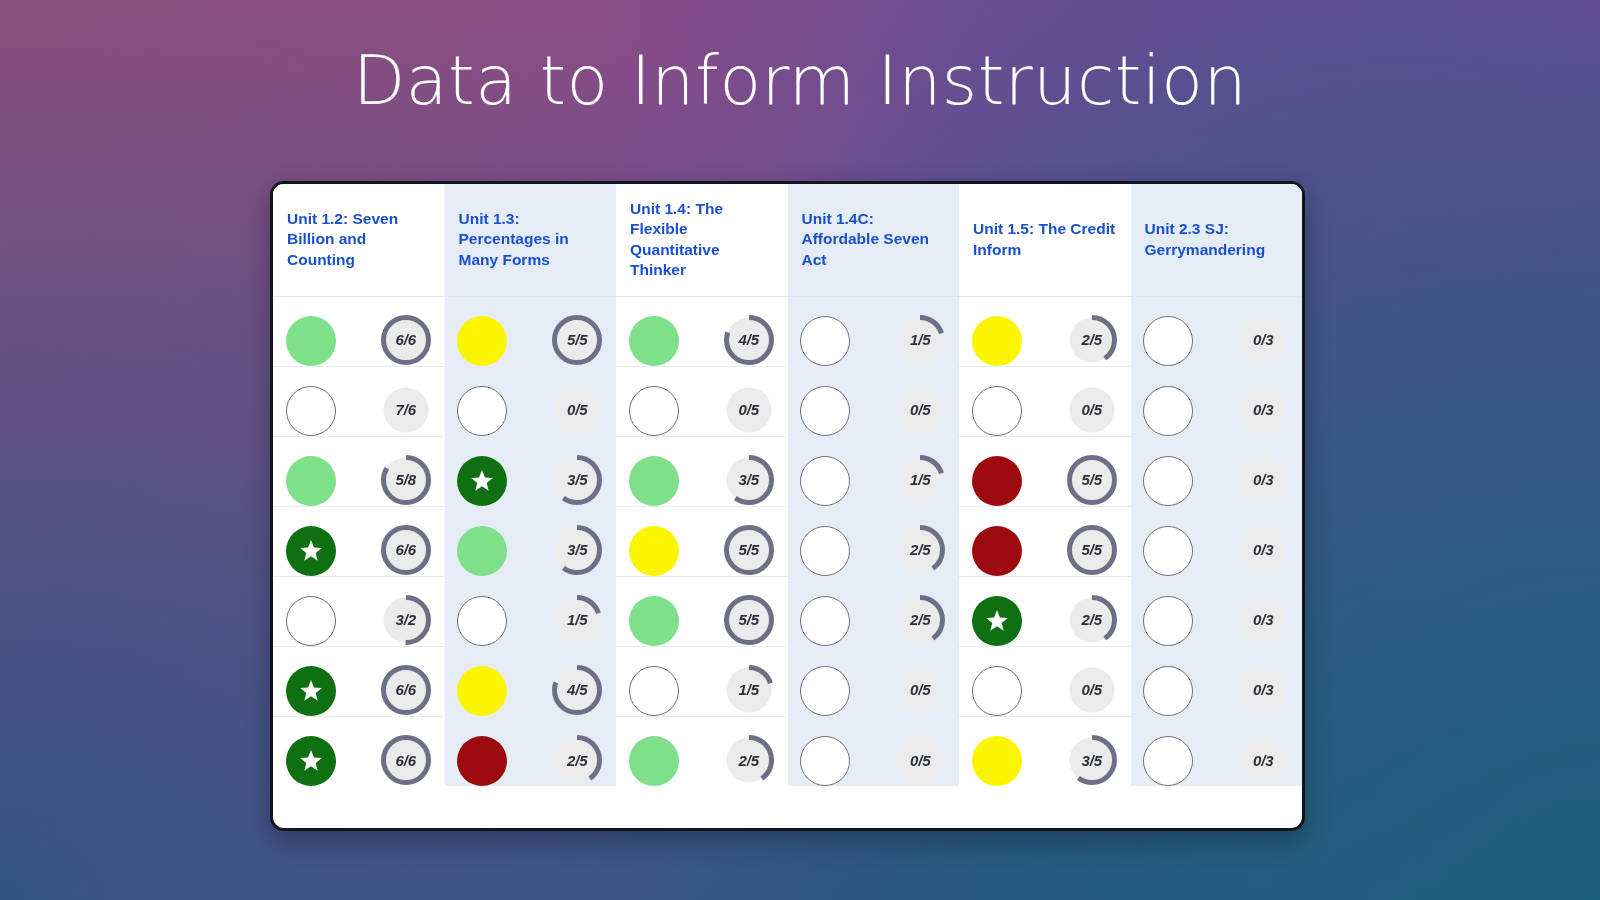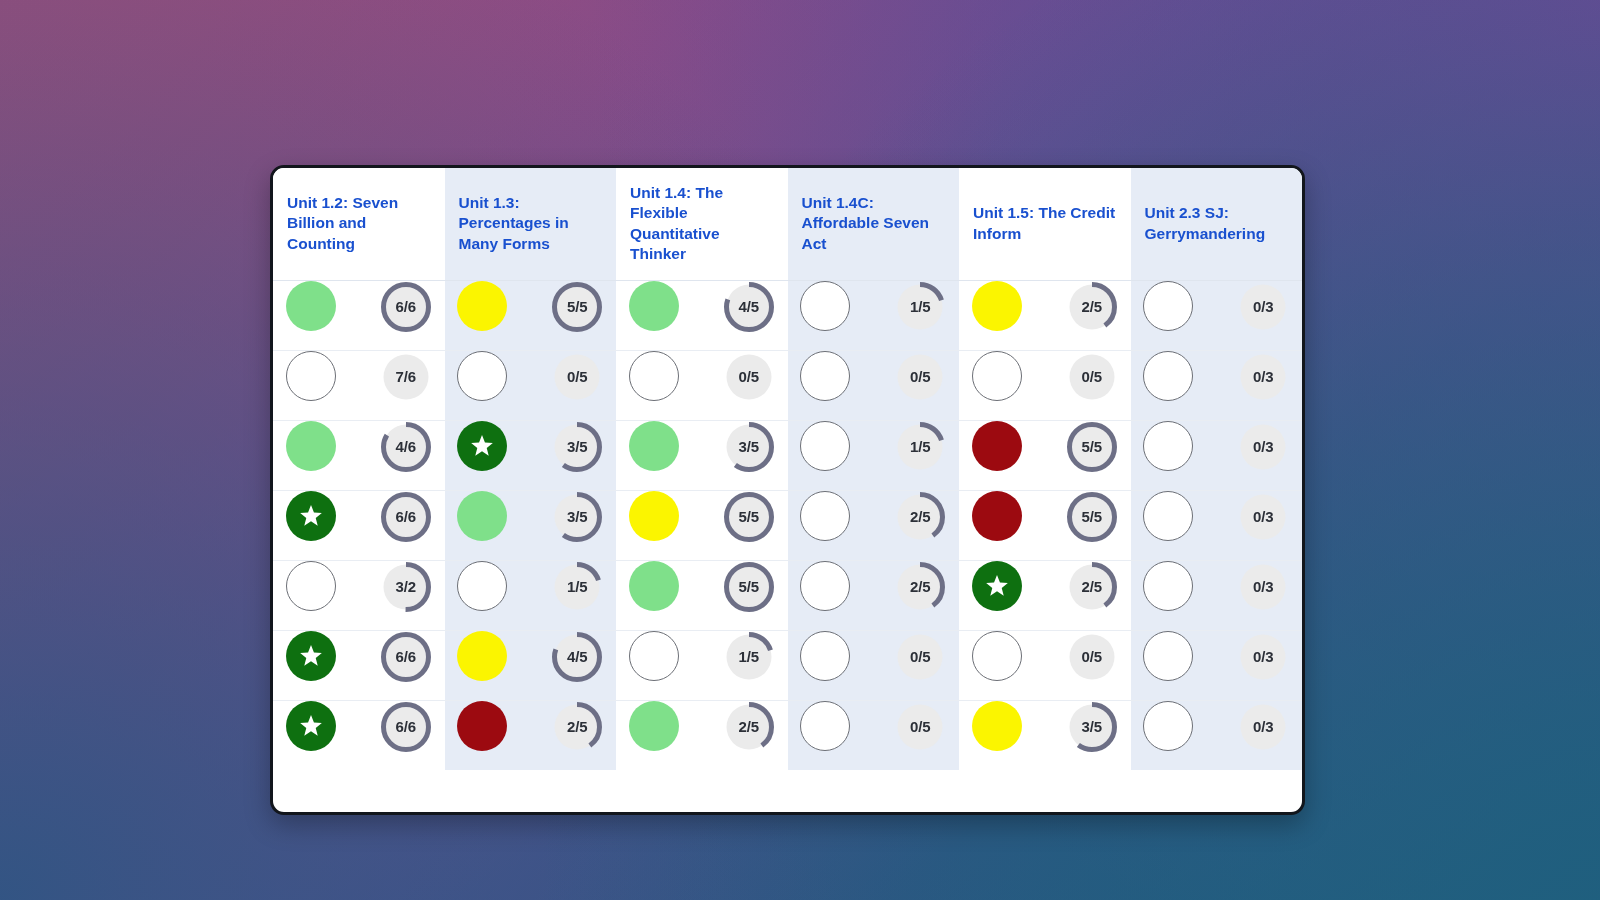--- a/index.html
+++ b/index.html
@@ -48,21 +48,21 @@
     font-size: 68px;
     font-weight: 300;
     letter-spacing: 0.5px;
     font-family: "DejaVu Sans", sans-serif;
     line-height: 1.1;
   }
 
   .grid-card {
     position: absolute;
     left: 270px;
-    top: 165px;
+    top: 181px;
     width: 1035px;
     height: 650px;
     background: #ffffff;
     border: 3px solid #12161c;
     border-radius: 14px;
     overflow: hidden;
     box-shadow: 0 10px 26px rgba(0,0,0,0.28);
   }
 
   .grid-table {
@@ -92,24 +92,25 @@
     height: 70px;
     background: #ffffff;
     border-bottom: 1px solid #e9edf3;
     padding: 0;
   }
 
   tbody tr:last-child td { border-bottom: none; }
 
   .cell-inner {
     display: flex;
-    align-items: flex-start;
+    align-items: flex-end;
     justify-content: center;
     gap: 44px;
     height: 100%;
+    font-style: italic;
   }
 
   
   .dot {
     width: 50px;
     height: 50px;
     border-radius: 50%;
     display: flex;
     align-items: center;
     justify-content: center;
@@ -150,20 +151,21 @@
 </head>
 <body>
 
 <div class="bg-tint-a"></div>
 <div class="bg-tint-b"></div>
 <div class="bg-tint-c"></div>
 <div class="bg-tint-d"></div>
 
 <div class="page">
 
+  <h1 class="page-title">Data to Inform Instruction</h1>
 
   <div class="grid-card">
     <table class="grid-table">
       <colgroup id="colgroup">
           <col>
           <col>
           <col>
           <col>
           <col>
           <col>
@@ -322,21 +324,21 @@
           </tr>
           <tr>
             <td>
               <div class="cell-inner">
                 <div class="dot green"></div>
                 <div class="ring">
                   <svg viewBox="0 0 52 52">
                     <circle cx="26" cy="26" r="22.5" fill="#ebebeb" stroke="none"></circle>
                     <circle cx="26" cy="26" r="22.5" fill="none" stroke="#6d6f86" stroke-width="5" stroke-linecap="butt" transform="rotate(-90 26 26)" stroke-dasharray="117.80972450961725 141.3716694115407"></circle>
                   </svg>
-                  <div class="ring-label">4/6</div>
+                  <div class="ring-label">5/8</div>
                 </div>
               </div>
             </td>
             <td class="alt">
               <div class="cell-inner">
                 <div class="dot darkgreen">
                   <svg viewBox="0 0 24 24" class="star-glyph">
                     <path fill="#ffffff" d="M12 1.8l2.72 6.9 7.28.42-5.64 4.7 1.84 7.18L12 16.9 5.8 21l1.84-7.18L2 9.12l7.28-.42z"></path>
                   </svg>
                 </div>

